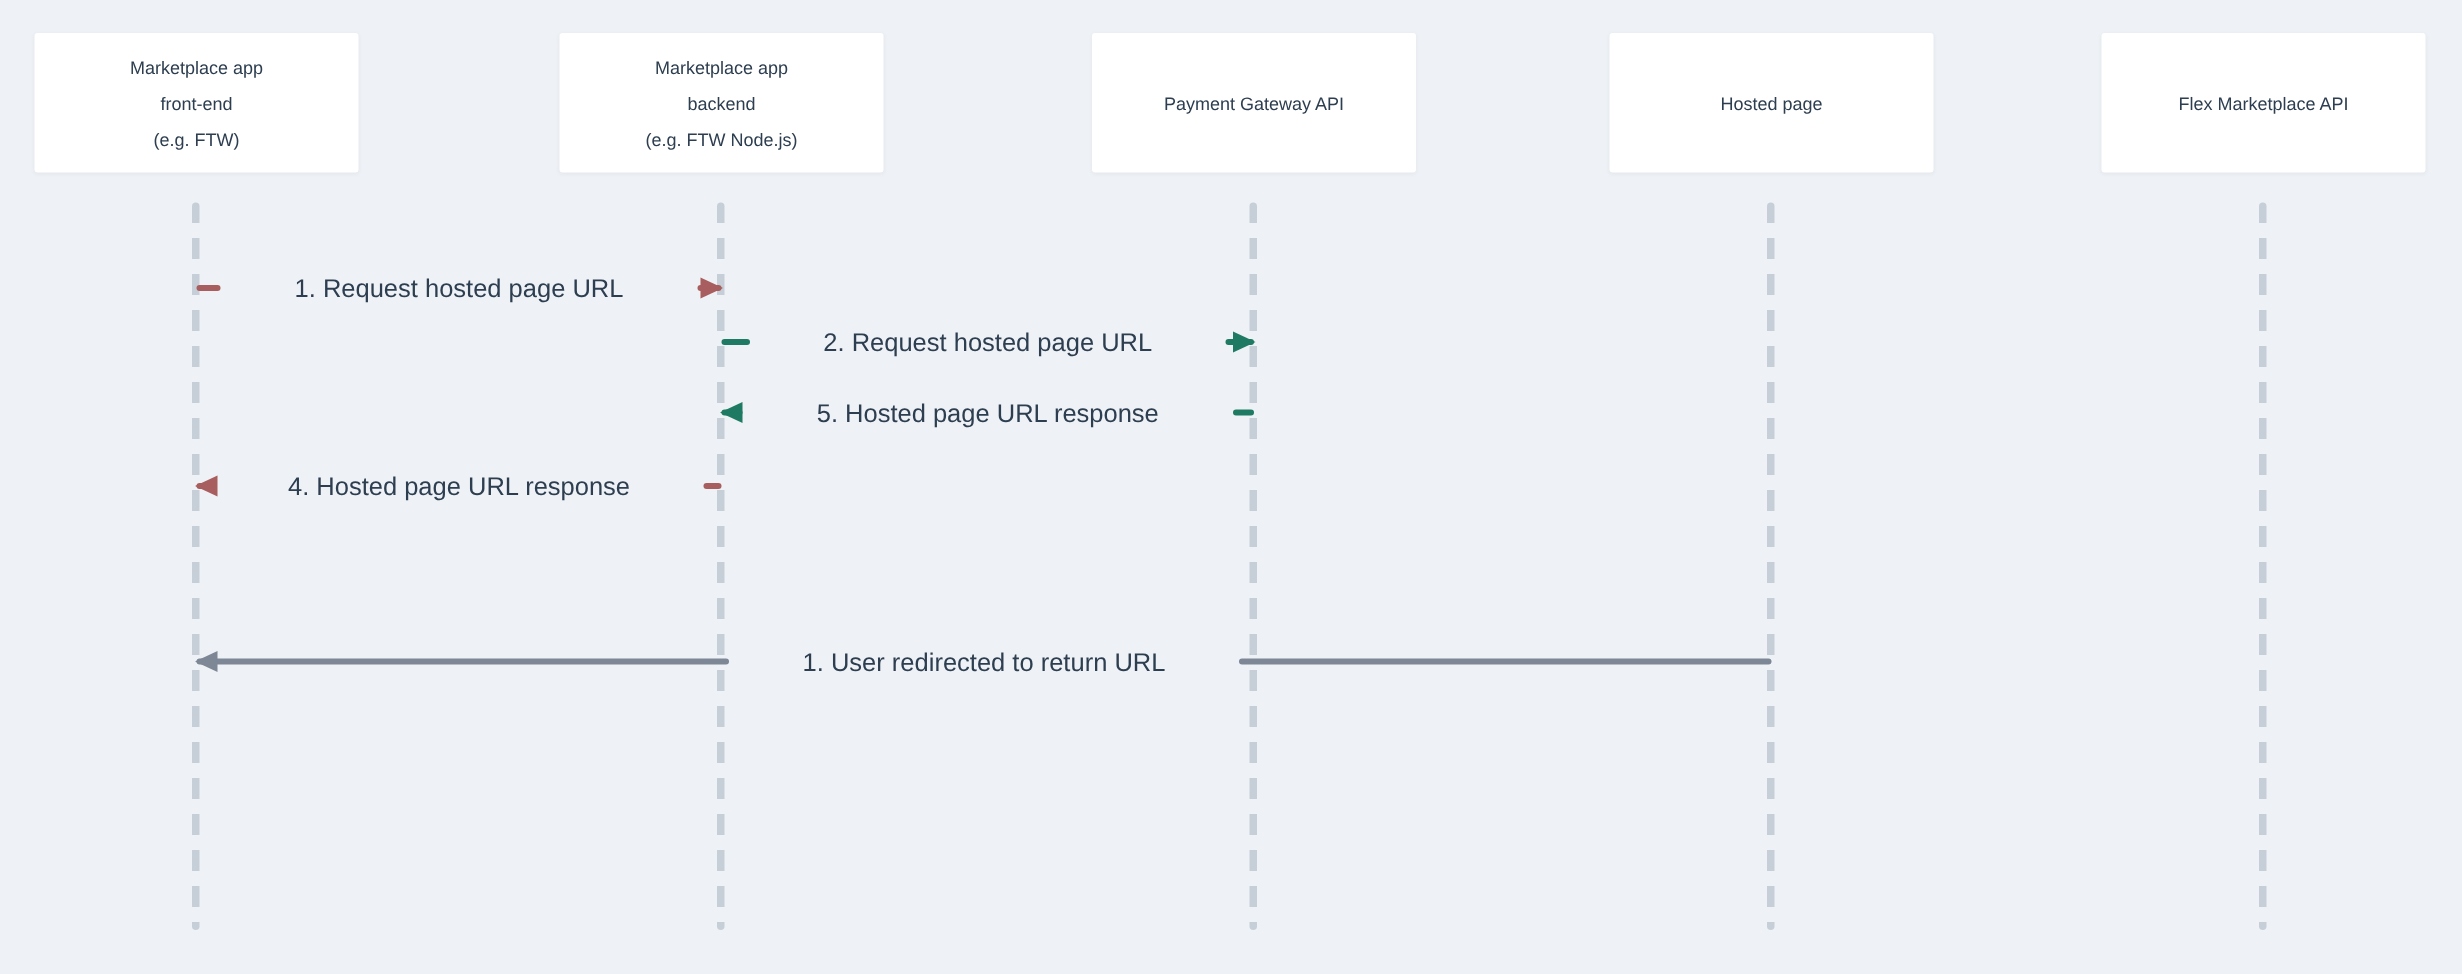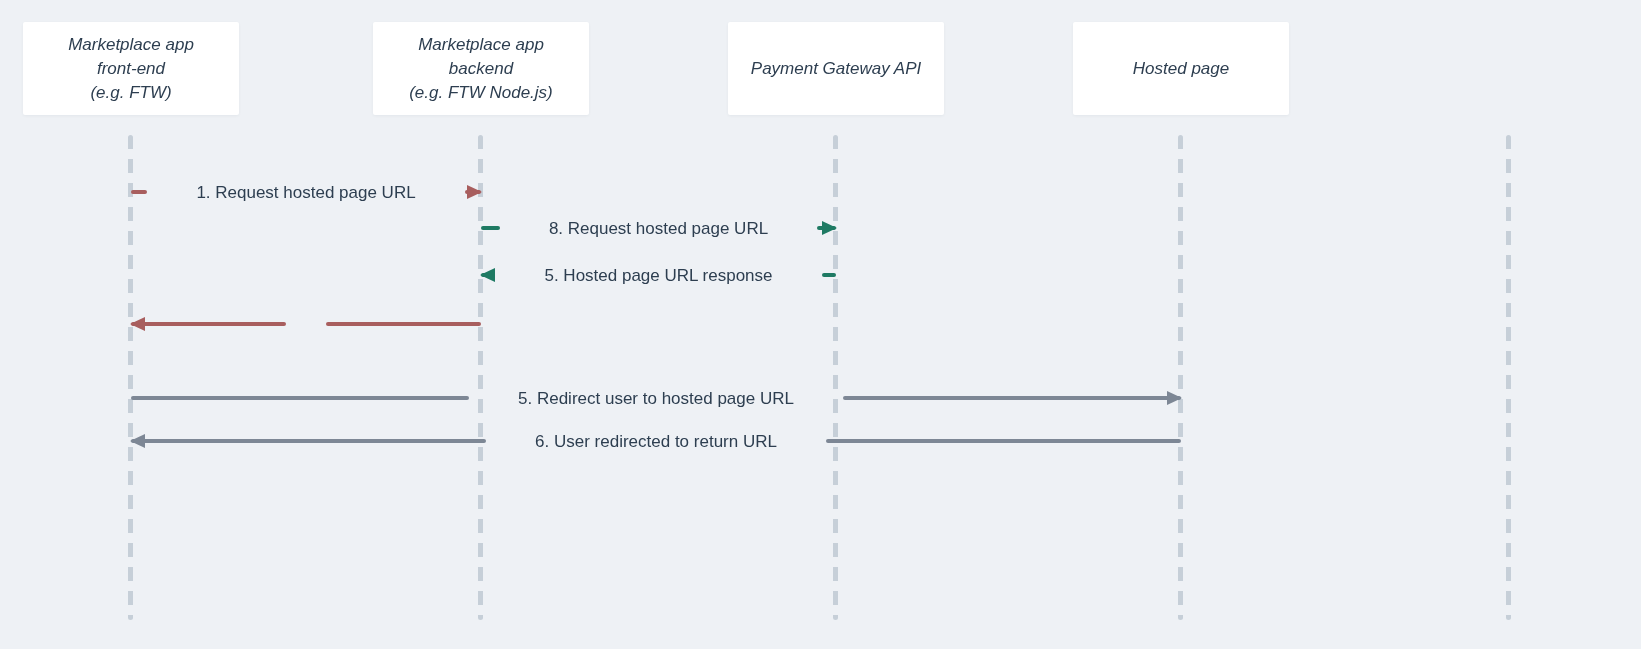--- a/index.html
+++ b/index.html
@@ -15,22 +15,22 @@
   
   .actor{
     position:absolute;top:22px;width:216px;height:93px;
     background:var(--box-bg,#ffffff);
     border-radius:2px;
     box-shadow:0 1px 3px rgba(45,62,80,0.06);
     display:flex;align-items:center;justify-content:center;
     z-index:2;
   }
   .actor-label{
-    font-size:17px;line-height:24px;font-weight:500;
-    text-align:center;white-space:pre-line;font-style:italic;
+    font-size:12px;line-height:24px;font-weight:500;
+    text-align:center;white-space:pre-line;
   }
   .a1{left:23px}.a2{left:373px}.a3{left:728px}.a4{left:1073px}.a5{left:1401px}
 
   
   .lifeline{
     position:absolute;top:135px;height:485px;width:5px;z-index:0;
     background:repeating-linear-gradient(
       to bottom,
       var(--lifeline,#c6cfd8) 0 14px,
       transparent 14px 24px);
@@ -83,62 +83,60 @@
     <span class="actor-label">Marketplace app
 backend
 (e.g. FTW Node.js)</span>
   </div>
   <div class="actor a4">
     <span class="actor-label">Hosted page</span>
   </div>
   <div class="actor a3">
     <span class="actor-label">Payment Gateway API</span>
   </div>
+  <div class="actor a5">
+    <span class="actor-label">Flex Marketplace API</span>
+  </div>
 
   <div class="lifeline l1"></div>
   <div class="lifeline l2"></div>
   <div class="lifeline l3"></div>
   <div class="lifeline l4"></div>
   <div class="lifeline l5"></div>
 
   <div class="msg m1 r c-red">
     <div class="seg"></div>
     <span class="mlabel">1. Request hosted page URL</span>
     <div class="seg"></div>
     <div class="head"></div>
   </div>
 
   <div class="msg m2 r c-green">
     <div class="seg"></div>
-    <span class="mlabel">8. Request hosted page URL</span>
+    <span class="mlabel">2. Request hosted page URL</span>
     <div class="seg"></div>
     <div class="head"></div>
   </div>
 
   <div class="msg m3 l c-green">
     <div class="seg"></div>
     <span class="mlabel">5. Hosted page URL response</span>
     <div class="seg"></div>
     <div class="head"></div>
   </div>
 
   <div class="msg m4 l c-red">
     <div class="seg"></div>
+    <span class="mlabel">4. Hosted page URL response</span>
     <div class="seg"></div>
     <div class="head"></div>
   </div>
 
-  <div class="msg m5 r c-gray">
-    <div class="seg"></div>
-    <span class="mlabel">5. Redirect user to hosted page URL</span>
-    <div class="seg"></div>
-    <div class="head"></div>
-  </div>
 
   <div class="msg m6 l c-gray">
     <div class="seg"></div>
-    <span class="mlabel">6. User redirected to return URL</span>
+    <span class="mlabel">1. User redirected to return URL</span>
     <div class="seg"></div>
     <div class="head"></div>
   </div>
 
 
 </div>
 
 </body></html>

